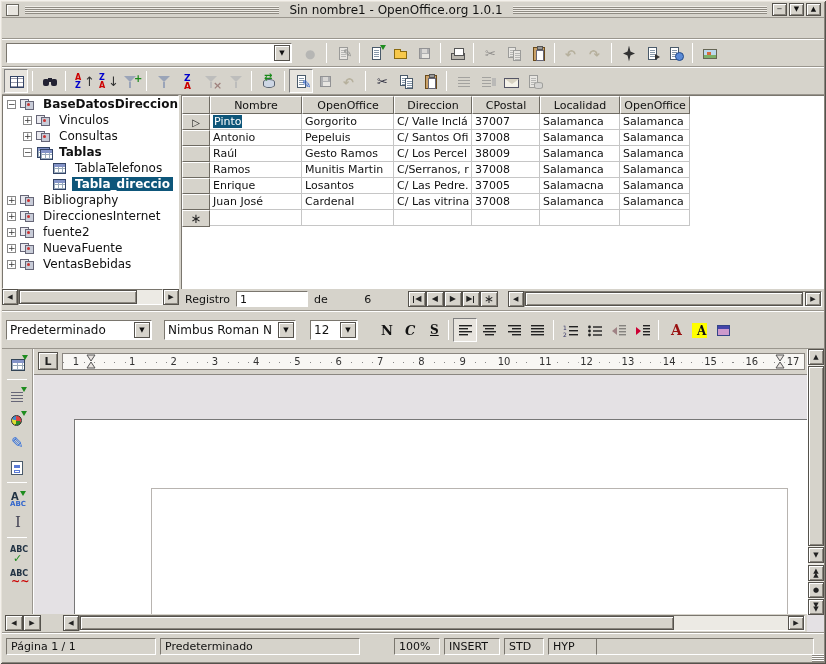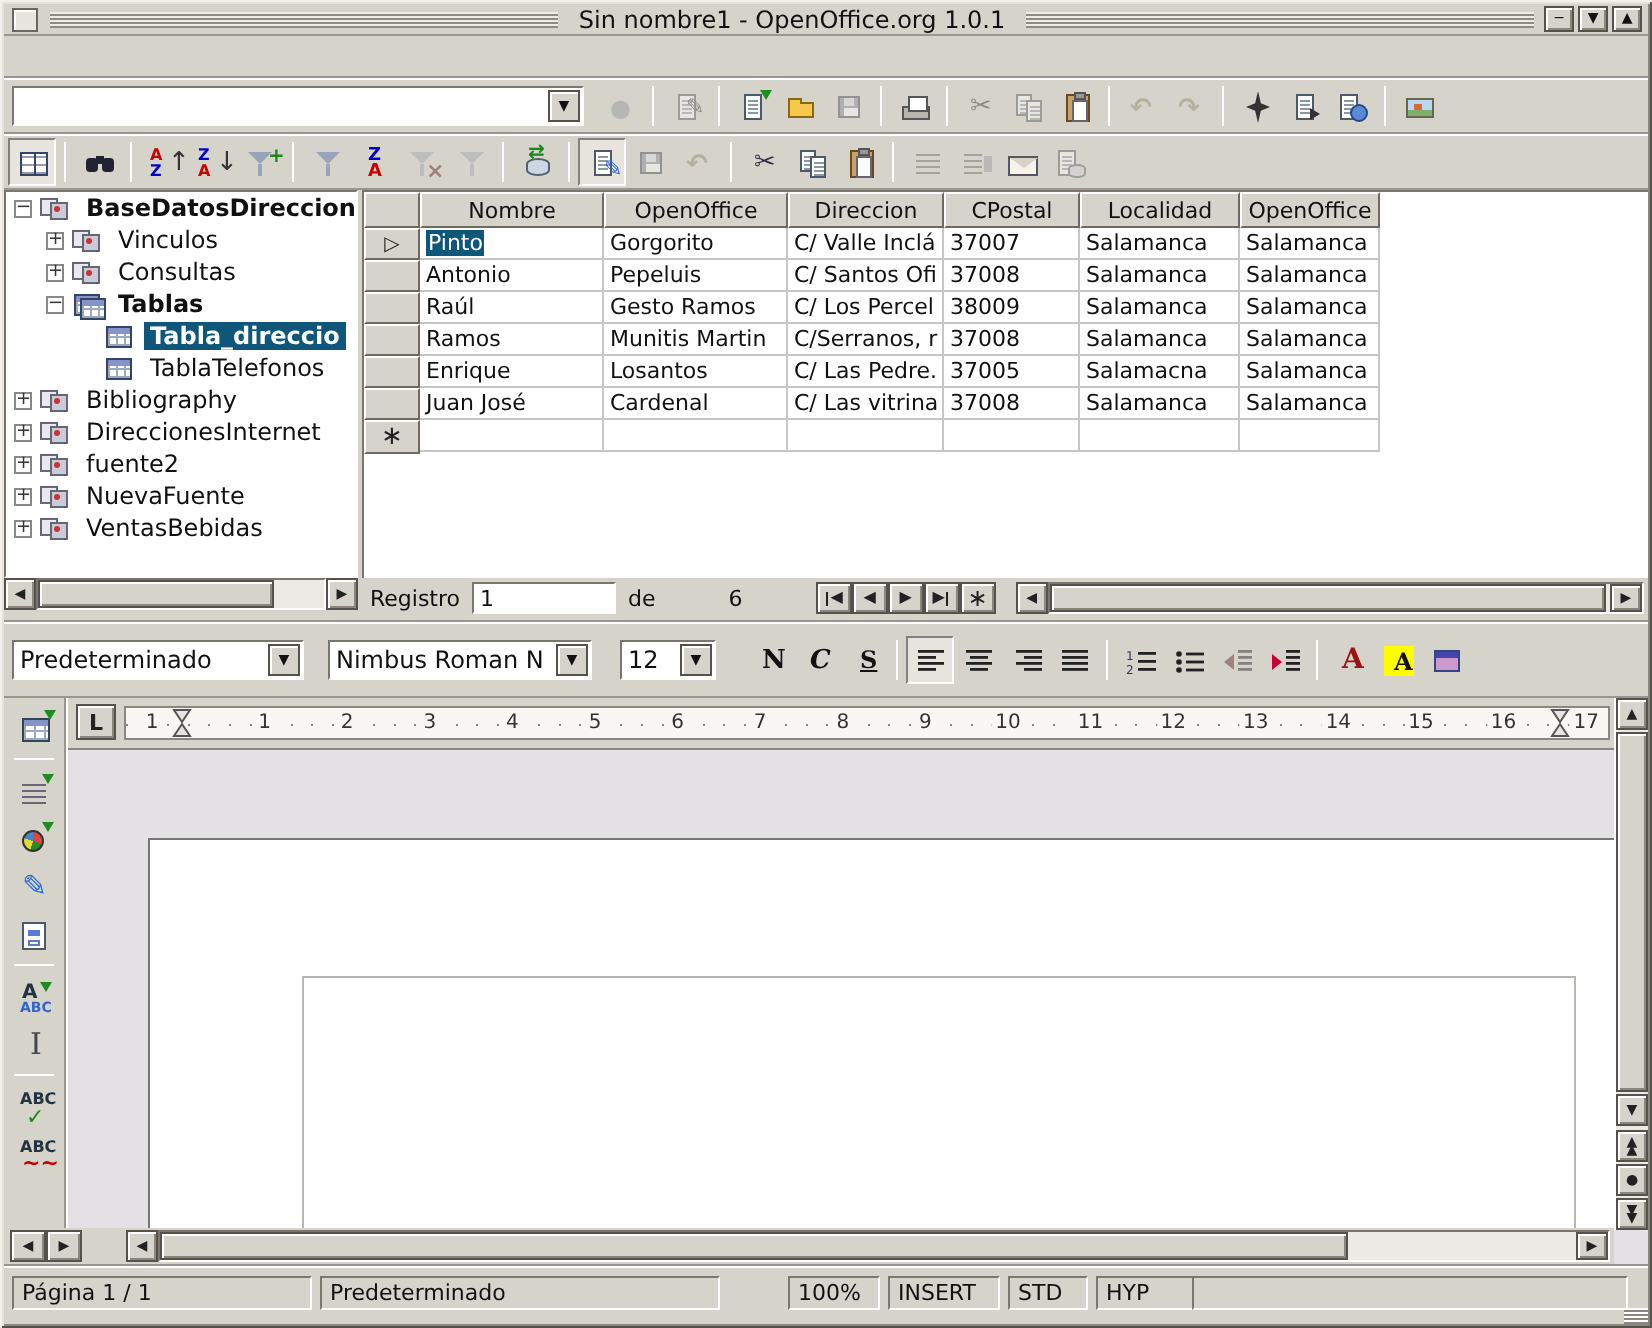--- a/index.html
+++ b/index.html
@@ -395,29 +395,29 @@
             <i class="ti-tbl off"></i>
           </span>
           <span class="treelabel bold">Tablas</span>
         </div>
         <div class="treerow">
           <span style="width:36px;flex:none"></span>
           <span style="width:13px;flex:none"></span>
           <span class="ti">
             <i class="ti-tbl"></i>
           </span>
-          <span class="treelabel sel bold">Tabla_direccio</span>
+          <span class="treelabel">TablaTelefonos</span>
         </div>
         <div class="treerow">
           <span style="width:36px;flex:none"></span>
           <span style="width:13px;flex:none"></span>
           <span class="ti">
             <i class="ti-tbl"></i>
           </span>
-          <span class="treelabel">TablaTelefonos</span>
+          <span class="treelabel sel bold">Tabla_direccio</span>
         </div>
         <div class="treerow">
           <span style="width:4px;flex:none"></span>
           <span class="expander">+</span>
           <span class="ti">
             <i class="ti-db1"></i>
             <i class="ti-db2"></i>
             <i class="ti-dot"></i>
           </span>
           <span class="treelabel">Bibliography</span>

